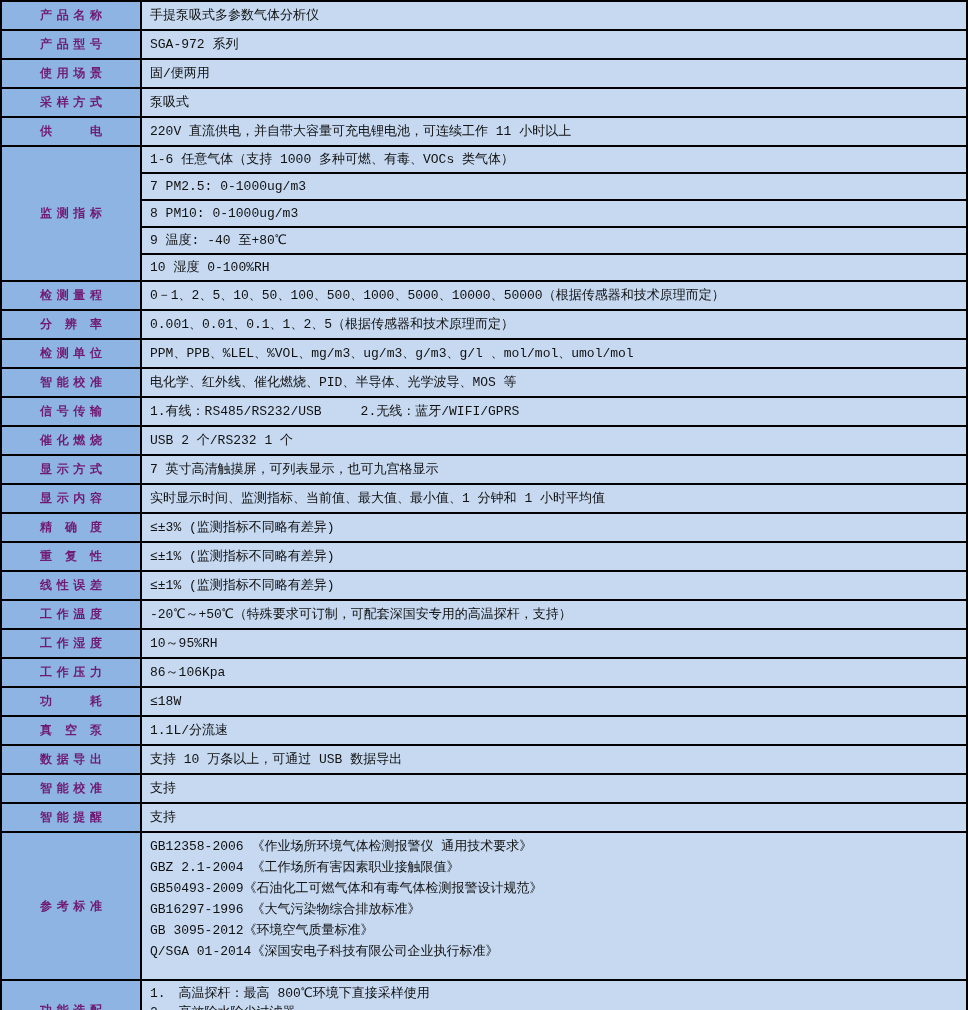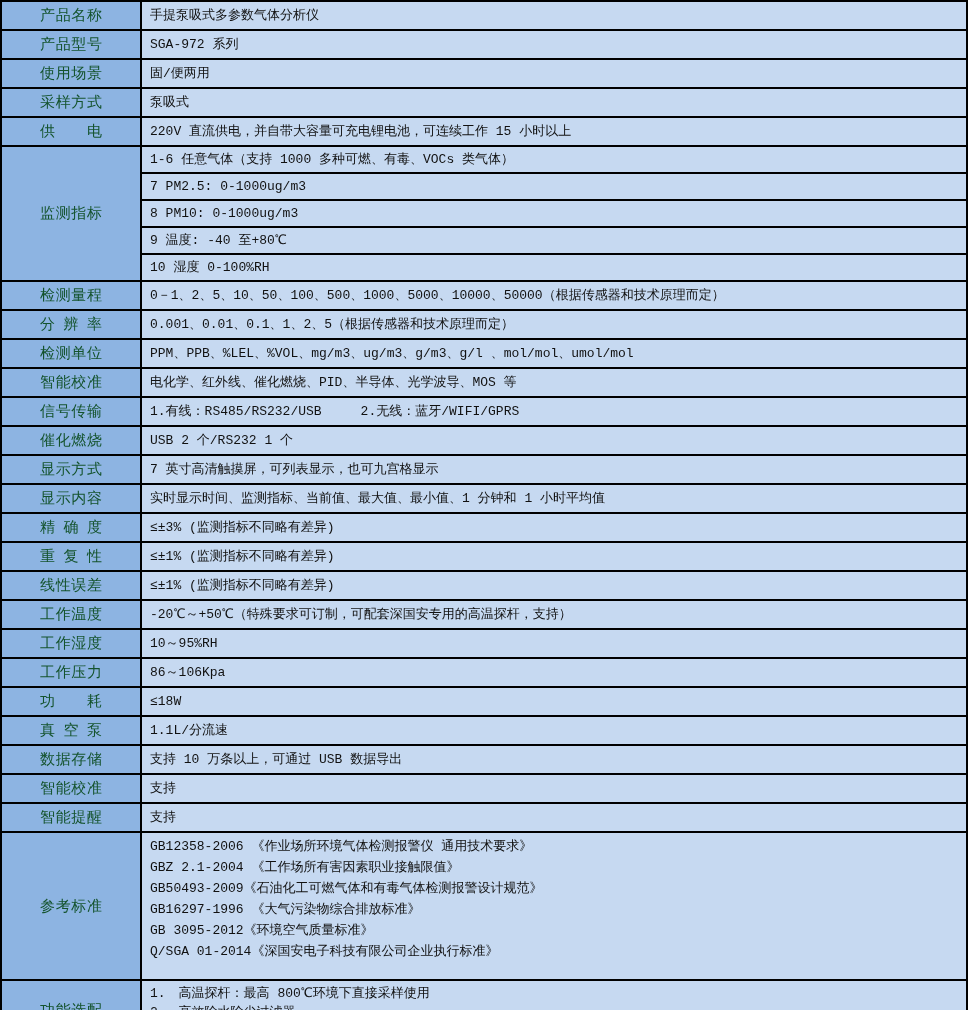--- a/index.html
+++ b/index.html
@@ -15,23 +15,23 @@
     border: 2px solid #000000;
     overflow: hidden;
     white-space: nowrap;
   }
   col.c-label { width: 140px; }
 
   td.label {
     background: #8DB4E2;
     text-align: center;
     vertical-align: middle;
-    font-weight: normal;
-    font-size: 15px;
-    color: #14532d;
+    font-weight: bold;
+    font-size: 12px;
+    color: #701a75;
   }
   td.label .lbl {
     display: inline-block;
     min-width: 62px;
     text-align: justify;
     text-align-last: justify;
     white-space: nowrap;
   }
 
   td.value {
@@ -69,21 +69,21 @@
     <tr class="r">
       <td class="label"><span class="lbl">使用场景</span></td>
       <td class="value">固/便两用</td>
     </tr>
     <tr class="r">
       <td class="label"><span class="lbl">采样方式</span></td>
       <td class="value">泵吸式</td>
     </tr>
     <tr class="r">
       <td class="label"><span class="lbl">供　电</span></td>
-      <td class="value">220V 直流供电，并自带大容量可充电锂电池，可连续工作 15 小时以上</td>
+      <td class="value">220V 直流供电，并自带大容量可充电锂电池，可连续工作 11 小时以上</td>
     </tr>
 
     <tr class="r">
       <td class="label" rowspan="5"><span class="lbl">监测指标</span></td>
       <td class="value">1-6 任意气体（支持 1000 多种可燃、有毒、VOCs 类气体）</td>
     </tr>
     <tr class="r">
       <td class="value">7 PM2.5: 0-1000ug/m3</td>
     </tr>
     <tr class="r">
@@ -154,21 +154,21 @@
     </tr>
     <tr class="r">
       <td class="label"><span class="lbl">功　耗</span></td>
       <td class="value">≤18W</td>
     </tr>
     <tr class="r">
       <td class="label"><span class="lbl">真 空 泵</span></td>
       <td class="value">1.1L/分流速</td>
     </tr>
     <tr class="r">
-      <td class="label"><span class="lbl">数据存储</span></td>
+      <td class="label"><span class="lbl">数据导出</span></td>
       <td class="value">支持 10 万条以上，可通过 USB 数据导出</td>
     </tr>
     <tr class="r">
       <td class="label"><span class="lbl">智能校准</span></td>
       <td class="value">支持</td>
     </tr>
     <tr class="r">
       <td class="label"><span class="lbl">智能提醒</span></td>
       <td class="value">支持</td>
     </tr>

